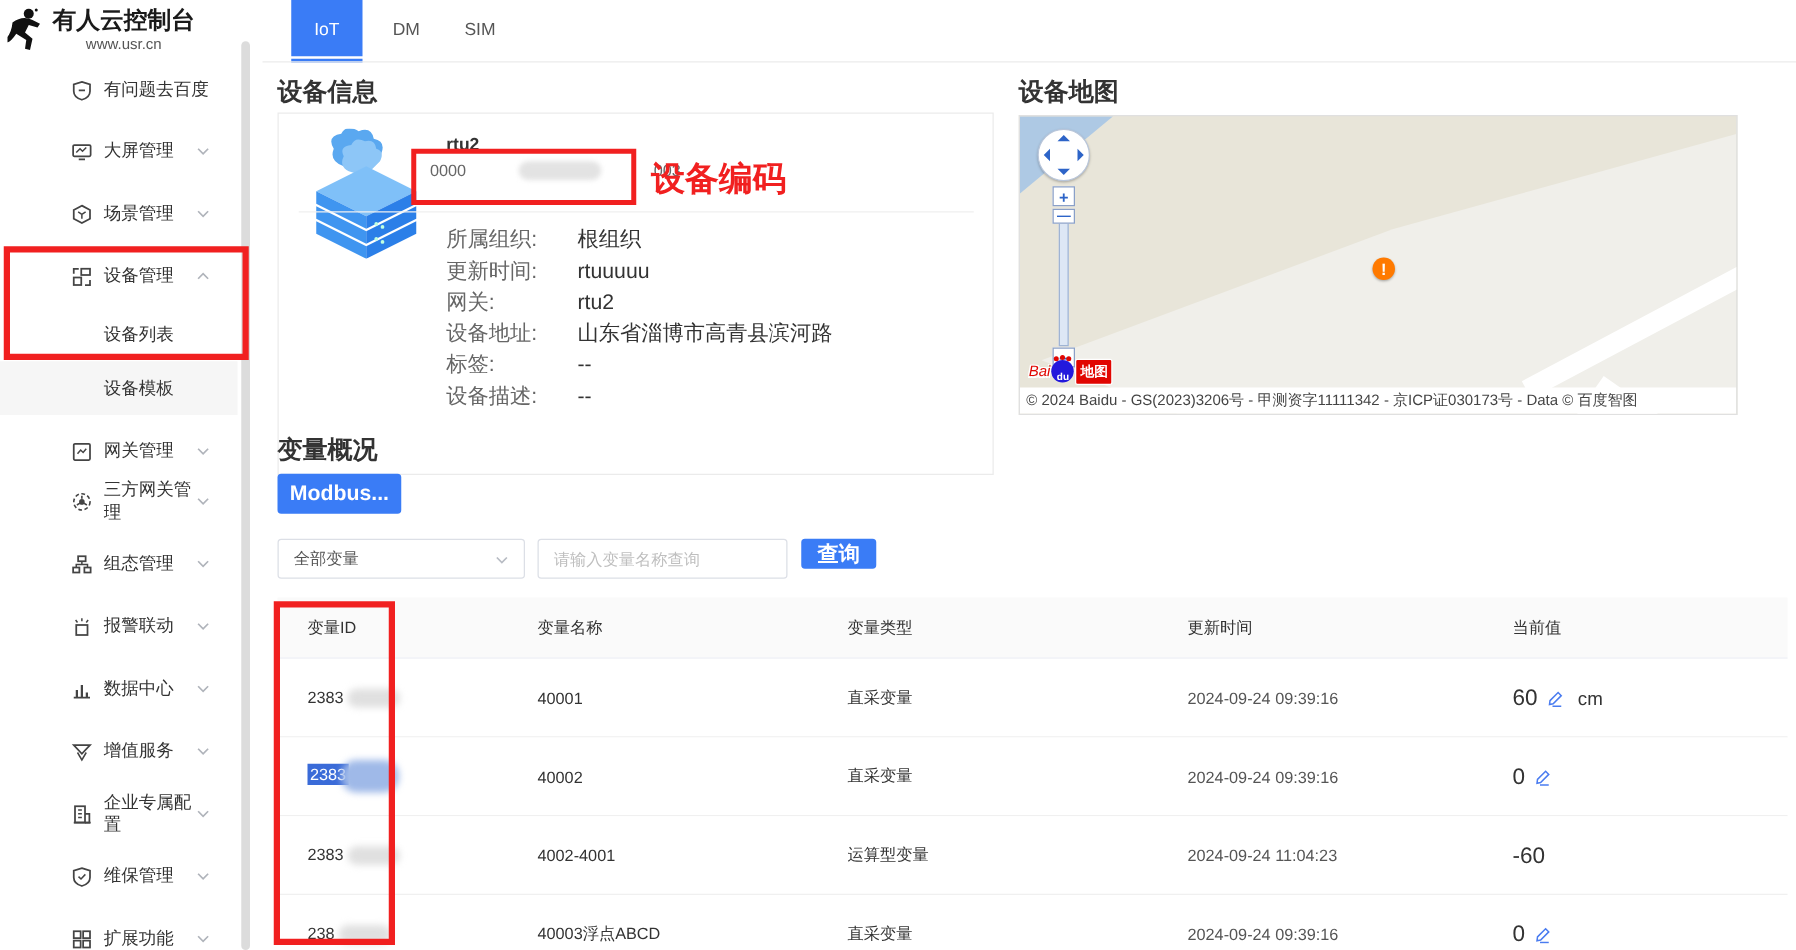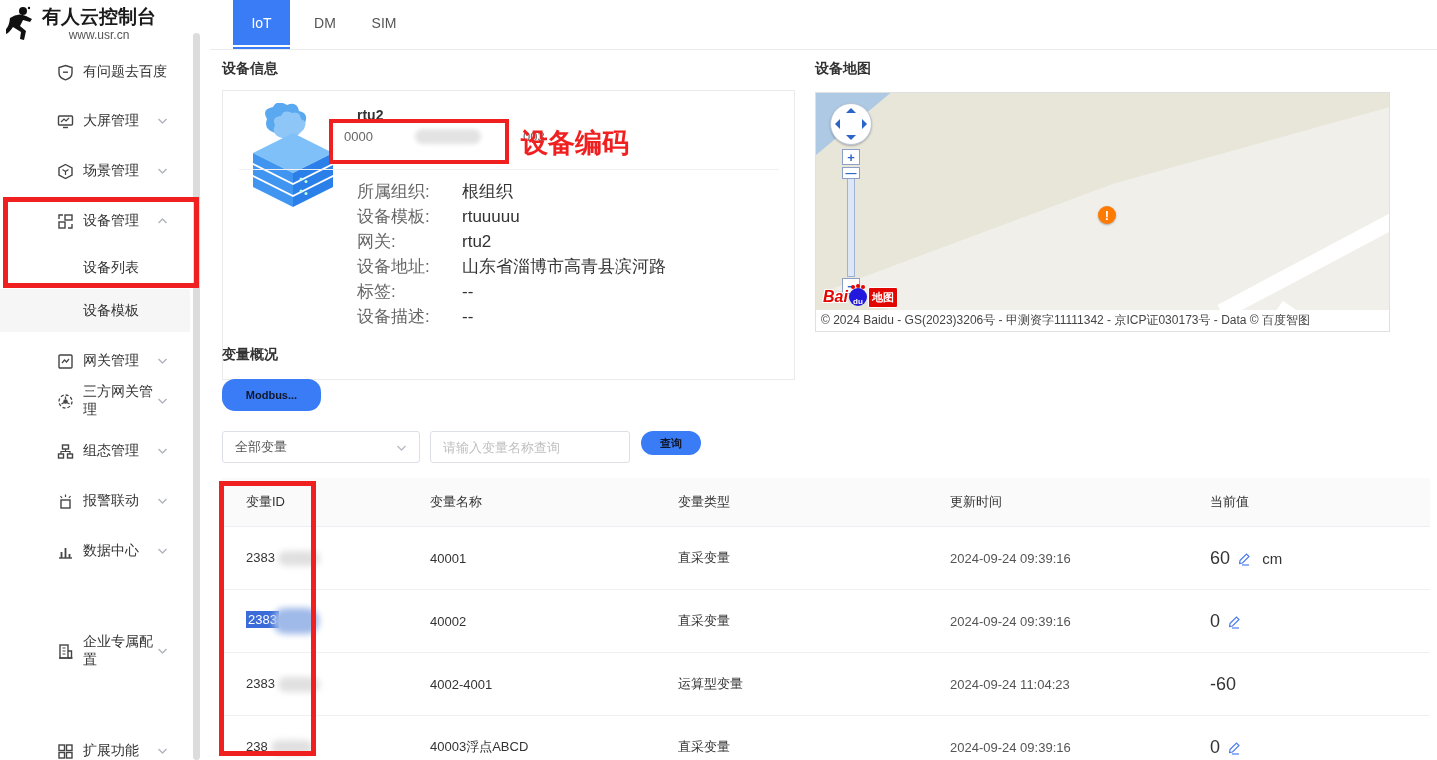--- a/index.html
+++ b/index.html
@@ -24,21 +24,21 @@
   .sub-item .slabel { margin-left:83px; }
   .sub-item.alt { background:#f6f6f6; }
 
   
   .tabbar-line { position:absolute; left:210px; top:49px; width:1227px; height:1px; background:#ebebeb; }
   .tab { position:absolute; top:0; height:45px; display:flex; align-items:center;
     justify-content:center; font-size:14px; cursor:pointer; color:#555; }
   .tab.active { background:#3a7cf6; color:#fff; }
   .tab-underline { position:absolute; left:233px; top:47px; width:57px; height:3px; background:#3a7cf6; }
 
-  .section-title { position:absolute; font-size:14px; font-weight:bold; color:#333; }
+  .section-title { position:absolute; font-size:20px; font-weight:bold; color:#333; }
 
   
   .info-card { position:absolute; left:222px; top:90px; width:573px; height:290px;
     background:#fff; border:1px solid #ebebeb; }
   .dev-name { position:absolute; left:134px; top:16px; font-size:14px; font-weight:bold; color:#333; }
   .dev-code { position:absolute; left:121px; top:38px; font-size:13px; color:#666;
     display:flex; align-items:center;gap:40px; }
   .blur-blob { display:inline-block; height:15px; border-radius:8px; background:#e3e3e3;
     filter:blur(2px); margin:0 2px; vertical-align:middle; }
   .info-divider { position:absolute; left:16px; top:78px; width:540px; height:1px; background:#f0f0f0; }
@@ -67,34 +67,34 @@
     display:flex; align-items:center; justify-content:center; line-height:1; }
   .zoom-track { position:absolute; left:31px; top:82px; width:8px; height:102px;
     background:#dde7f5; border:1px solid #9fb4d4; }
   .zoom-thumb { position:absolute; left:26px; top:74px; width:18px; height:12px; background:#fff;
     border:1px solid #8aa0c8; color:#2d64c8; font-size:11px; font-weight:bold;
     display:flex; align-items:center; justify-content:center; line-height:1; }
   .map-marker { position:absolute; left:282px; top:113px; width:18px; height:18px; border-radius:50%;
     background:#ff7a00; color:#fff; font-weight:bold; font-size:13px;
     display:flex; align-items:center; justify-content:center; box-shadow:0 1px 2px rgba(0,0,0,.3); }
   .baidu-logo { position:absolute; left:7px; bottom:24px; display:flex; align-items:center; height:20px; }
-  .bd-bai { color:#e10601; font-weight:bold; font-size:16px; font-style:italic;
+  .bd-bai { color:#e10601; font-weight:normal; font-size:12px; font-style:italic;
     text-shadow:-1px -1px 0 #fff,1px -1px 0 #fff,-1px 1px 0 #fff,1px 1px 0 #fff; }
   .bd-paw { width:18px; height:18px; border-radius:50%; background:#2319dc; color:#fff;
     font-size:8px; font-weight:bold; display:flex; align-items:flex-end; justify-content:center;
     margin:0 1px; position:relative; }
   .bd-paw i { position:absolute; top:-3px; left:2px; width:4px; height:4px; background:#e10601;
     border-radius:50%; box-shadow:5px -1px 0 #e10601,10px 0 0 #e10601; }
   .bd-map { background:#e10601; color:#fff; font-size:11px; font-weight:bold; padding:2px 3px;
     border-radius:2px; border:1px solid #fff; }
   .map-copyright { position:absolute; left:0; bottom:0; width:100%; height:21px; background:#fff;
     font-size:12px; color:#444; display:flex; align-items:center; padding-left:5px; }
 
   
-  .btn-blue { background:#3a7cf6; color:#0f172a; border:none; border-radius:13px; font-size:11px;
+  .btn-blue { background:#3a7cf6; color:#ffffff; border:none; border-radius:3px; font-size:17px;
     font-weight:bold; cursor:pointer; display:flex; align-items:center; justify-content:center; }
   .modbus-btn { position:absolute; left:222px; top:379px; width:99px; height:32px; }
   .filter-select { position:absolute; left:222px; top:431px; width:198px; height:32px;
     border:1px solid #dcdfe6; border-radius:3px; background:#fff; display:flex; align-items:center;
     font-size:13px; color:#555; padding:0 12px; cursor:pointer; }
   .filter-select .chev { margin-left:auto; }
   .search-input { position:absolute; left:430px; top:431px; width:200px; height:32px;
     border:1px solid #dcdfe6; border-radius:3px; font-size:13px; padding:0 12px; color:#333;
     font-family:inherit; }
   .search-input::placeholder { color:#bfbfbf; }
@@ -272,30 +272,58 @@
             <path d="M4.5 15 V9 M8.5 15 V5 M12.5 15 V11" stroke-width="1.8"></path>
           </svg>
         </span>
       <span class="nlabel">数据中心</span>
       <span class="nchev">
           <svg width="11" height="8" viewBox="0 0 11 8" fill="none" stroke="#b0b4bb" stroke-width="1.4">
             <path d="M1.5 2 L5.5 6 L9.5 2"></path>
           </svg>
         </span>
     </div>
+    <div class="nav-item" style="top:576px;">
+      <span class="nicon">
+          <svg width="17" height="17" viewBox="0 0 17 17" fill="none" stroke="#444" stroke-width="1.4">
+            <path d="M2 3 H15 L8.5 10 Z"></path>
+            <path d="M5 9 L8.5 15 L12 9" stroke-width="1.2"></path>
+          </svg>
+        </span>
+      <span class="nlabel">增值服务</span>
+      <span class="nchev">
+          <svg width="11" height="8" viewBox="0 0 11 8" fill="none" stroke="#b0b4bb" stroke-width="1.4">
+            <path d="M1.5 2 L5.5 6 L9.5 2"></path>
+          </svg>
+        </span>
+    </div>
     <div class="nav-item" style="top:626px;">
       <span class="nicon">
           <svg width="17" height="17" viewBox="0 0 17 17" fill="none" stroke="#444" stroke-width="1.4">
             <rect x="3" y="2" width="8" height="13"></rect>
             <path d="M11 8 H14.5 V15 H11"></path>
             <path d="M5.5 5 H8.5 M5.5 8 H8.5 M5.5 11 H8.5" stroke-width="1.1"></path>
             <path d="M2 15 H15.5"></path>
           </svg>
         </span>
       <span class="nlabel">企业专属配置</span>
+      <span class="nchev">
+          <svg width="11" height="8" viewBox="0 0 11 8" fill="none" stroke="#b0b4bb" stroke-width="1.4">
+            <path d="M1.5 2 L5.5 6 L9.5 2"></path>
+          </svg>
+        </span>
+    </div>
+    <div class="nav-item" style="top:676px;">
+      <span class="nicon">
+          <svg width="17" height="17" viewBox="0 0 17 17" fill="none" stroke="#444" stroke-width="1.4">
+            <path d="M8.5 1.5 L15 3.5 V9 C15 12.5 12 14.8 8.5 15.8 C5 14.8 2 12.5 2 9 V3.5 Z"></path>
+            <path d="M5.8 8.3 L7.8 10.2 L11.3 6.5" stroke-width="1.2"></path>
+          </svg>
+        </span>
+      <span class="nlabel">维保管理</span>
       <span class="nchev">
           <svg width="11" height="8" viewBox="0 0 11 8" fill="none" stroke="#b0b4bb" stroke-width="1.4">
             <path d="M1.5 2 L5.5 6 L9.5 2"></path>
           </svg>
         </span>
     </div>
     <div class="nav-item" style="top:726px;">
       <span class="nicon">
           <svg width="17" height="17" viewBox="0 0 17 17" fill="none" stroke="#444" stroke-width="1.4">
             <rect x="2" y="2" width="5.5" height="5.5"></rect>
@@ -352,21 +380,21 @@
         <span class="blur-blob" style="width:66px;"></span>
         <span>003</span>
     </div>
     <div class="info-divider"></div>
     <div class="fields">
       <div class="frow">
           <span class="flabel">所属组织:</span>
           <span class="fvalue">根组织</span>
         </div>
       <div class="frow">
-          <span class="flabel">设备模板:</span>
+          <span class="flabel">更新时间:</span>
           <span class="fvalue">rtuuuuu</span>
         </div>
       <div class="frow">
           <span class="flabel">网关:</span>
           <span class="fvalue">rtu2</span>
         </div>
       <div class="frow">
           <span class="flabel">设备地址:</span>
           <span class="fvalue">山东省淄博市高青县滨河路</span>
         </div>

